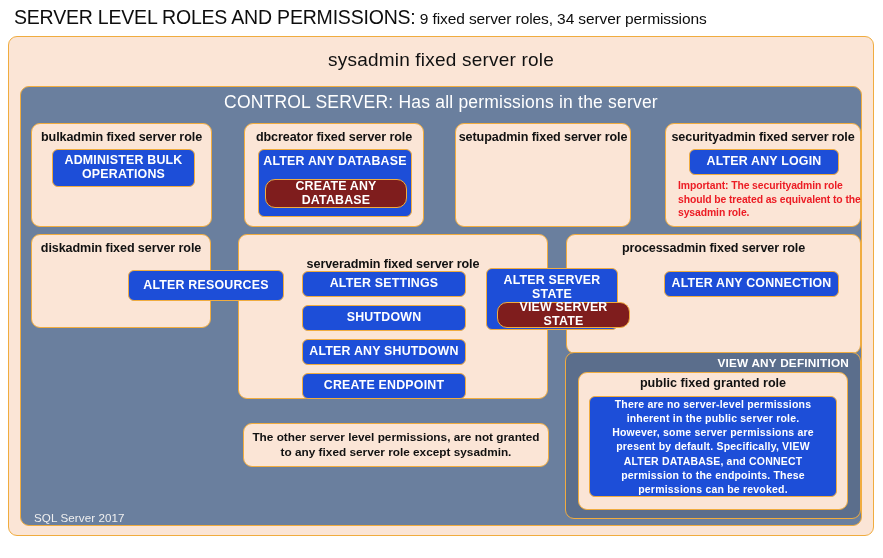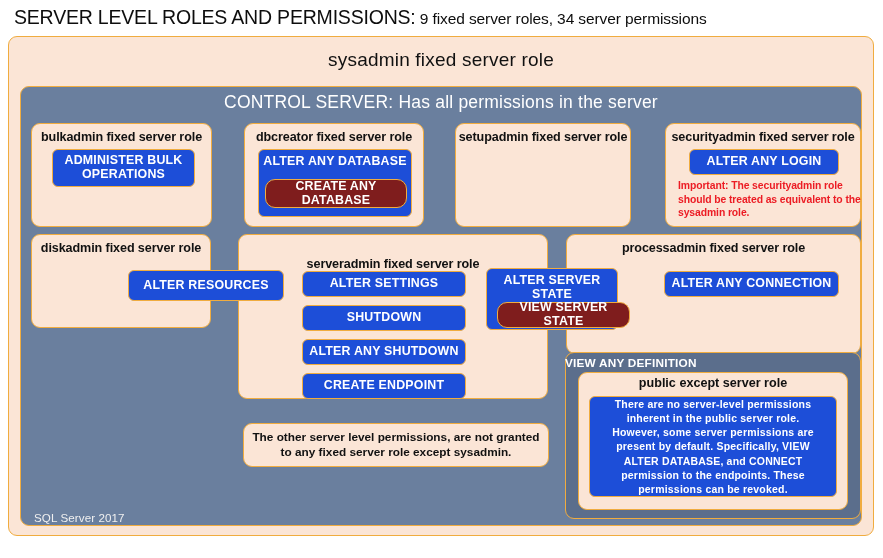--- a/index.html
+++ b/index.html
@@ -235,21 +235,21 @@
     left: 565px;
     top: 352px;
     width: 296px;
     height: 167px;
   }
   #view-any-definition-label {
     position: absolute;
     left: 565px;
     top: 356px;
     width: 284px;
-    text-align: left;
+    text-align: right;
     font-size: 11.8px;
     font-weight: bold;
     color: #ffffff;
     letter-spacing: 0.2px;
   }
   #public-role-box {
     position: absolute;
     left: 578px;
     top: 372px;
     width: 270px;
@@ -338,18 +338,18 @@
 
   <div id="chip-alter-resources" class="chip">ALTER RESOURCES</div>
   <div id="chip-alter-server-state" class="chip">ALTER SERVER  STATE</div>
   <div id="chip-view-server-state" class="chip-nested">VIEW SERVER  STATE</div>
 
   <div id="other-perms-note" class="peach">The other server level permissions,  are not granted to any fixed server role except sysadmin.</div>
 
   <div id="view-any-definition-panel" class="slate-dark"></div>
   <div id="view-any-definition-label">VIEW  ANY DEFINITION</div>
   <div id="public-role-box" class="peach"></div>
-  <div id="public-role-label">public  except server role</div>
+  <div id="public-role-label">public  fixed granted role</div>
   <div id="public-role-note" class="chip">There are no server-level permissions inherent in the public server role. However, some server permissions are present by default. Specifically, VIEW ALTER DATABASE, and CONNECT permission to the endpoints. These permissions can be revoked.</div>
 
   <div id="footer-label">SQL Server 2017</div>
 
 </div>
 
 </body></html>

